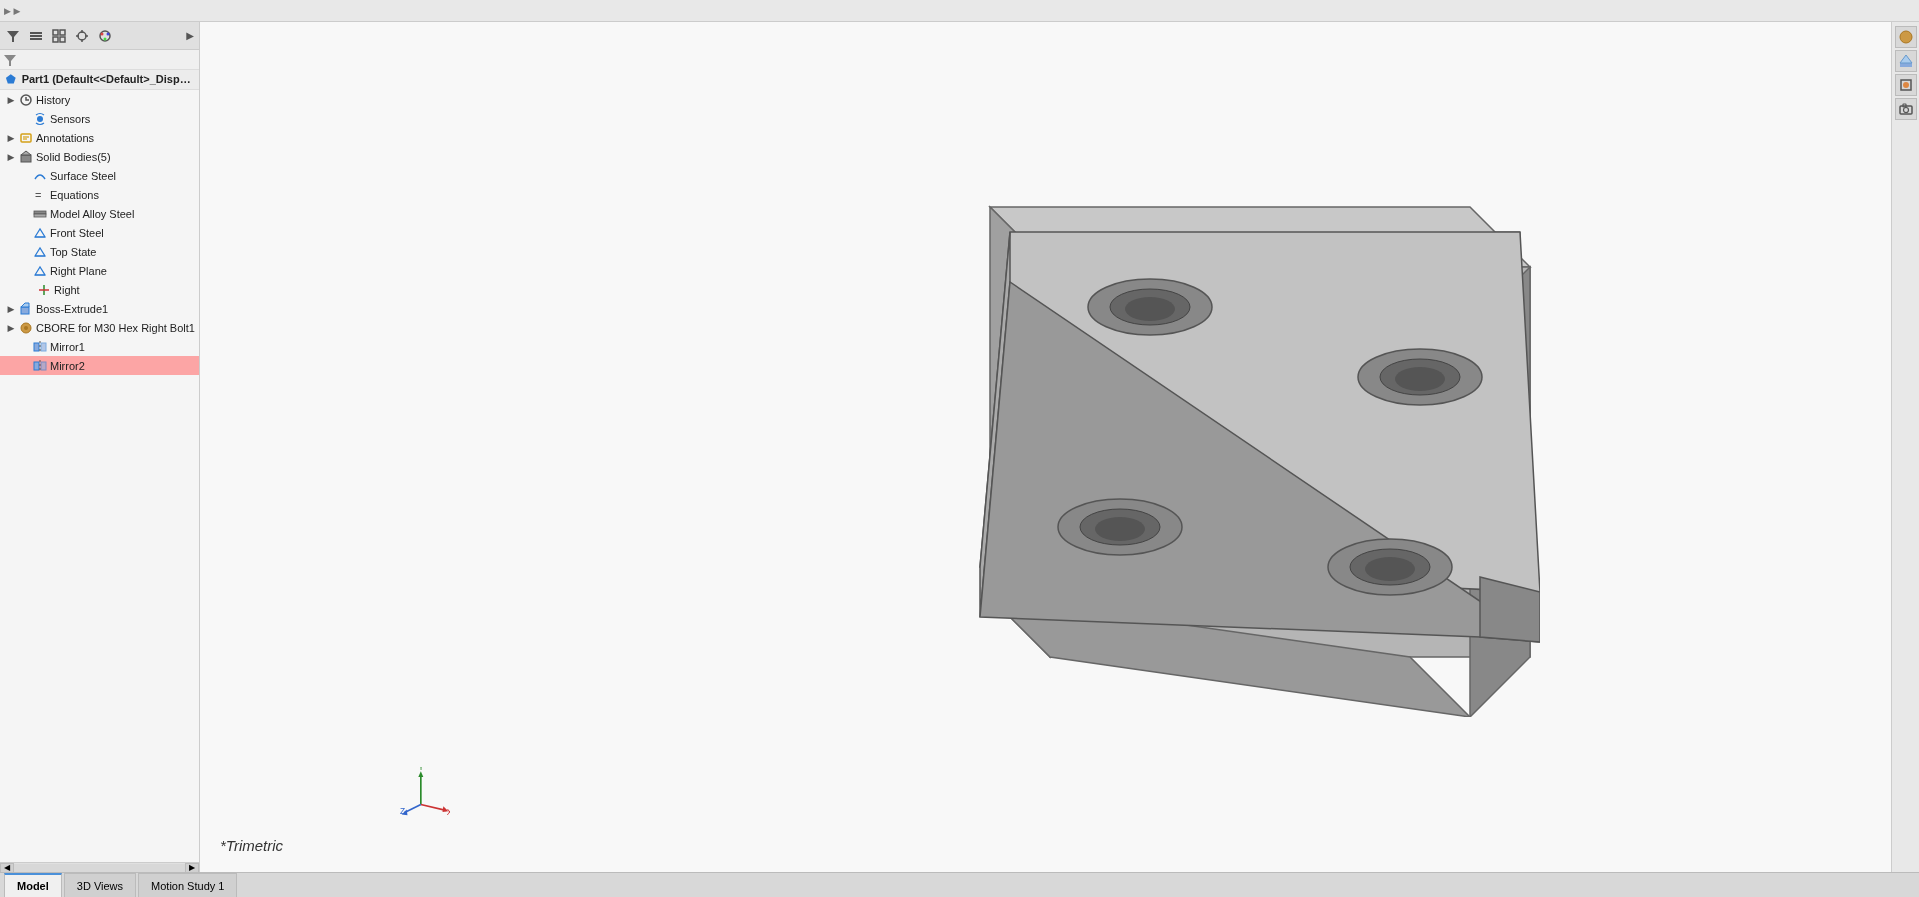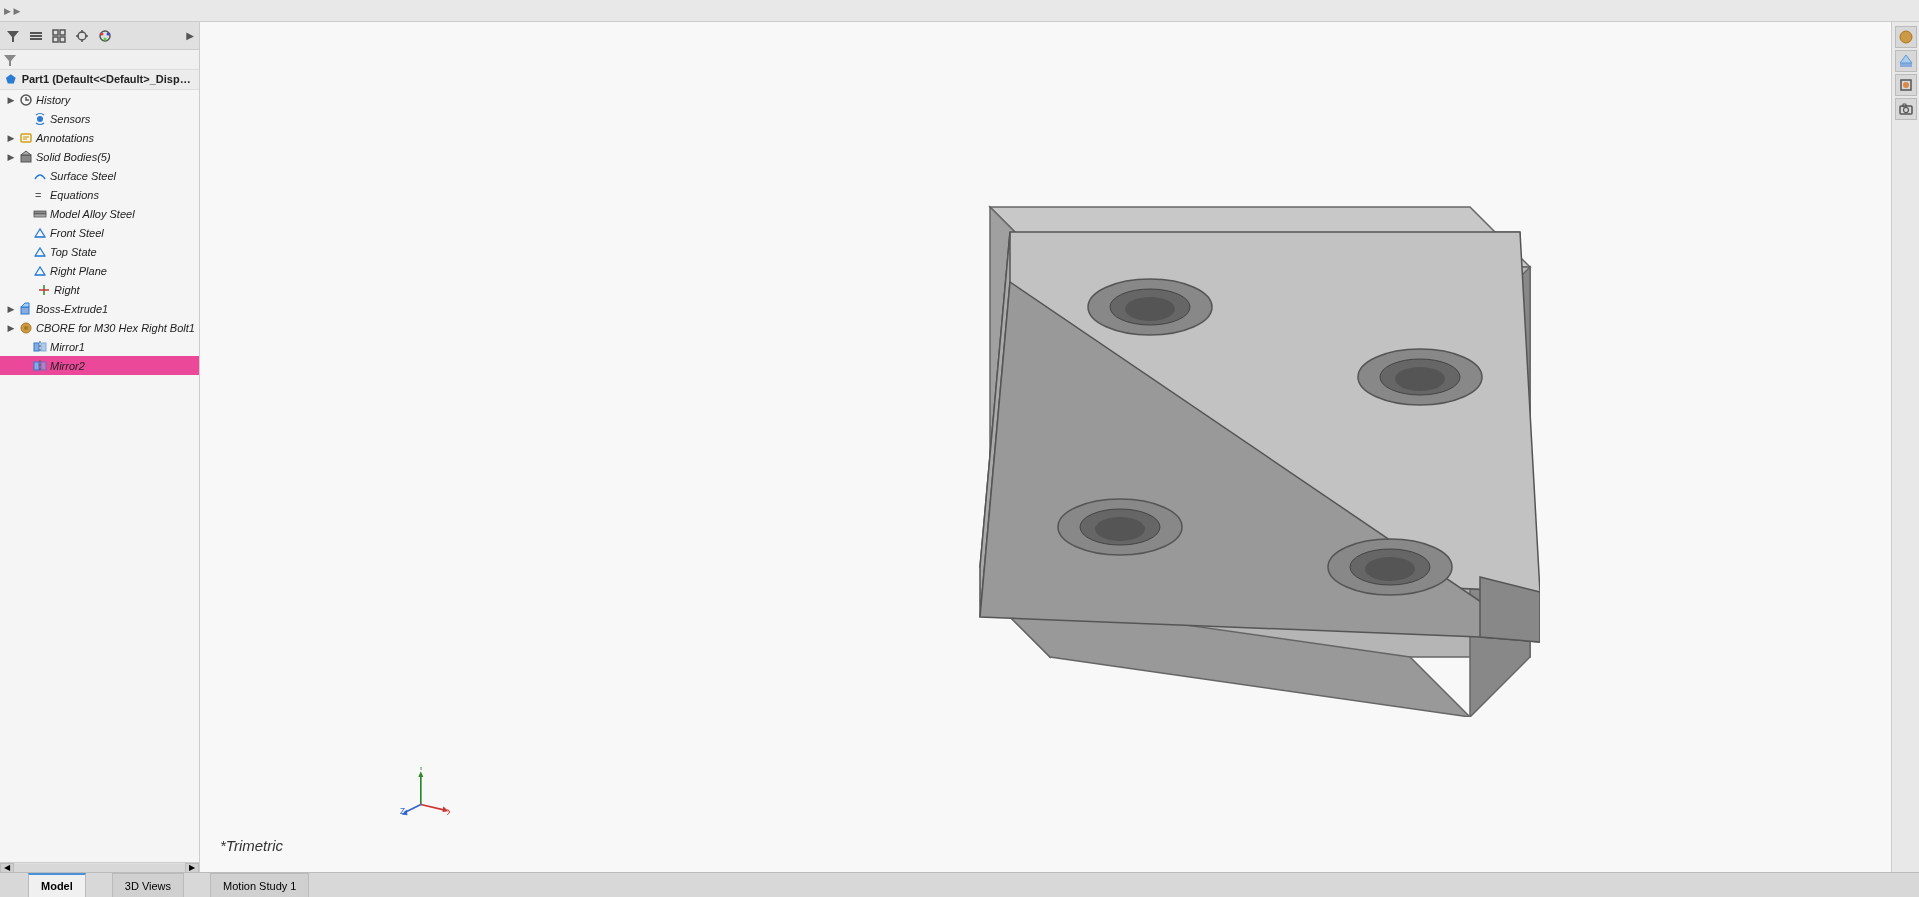--- a/index.html
+++ b/index.html
@@ -86,21 +86,21 @@
 
     .tree-item {
       display: flex;
       align-items: center;
       padding: 1px 0;
       height: 19px;
       cursor: pointer;
       white-space: nowrap;
       padding-right: 4px;
     }
-    .tree-item.selected { background: #ec4899; }
+    .tree-item.selected { background: #fca5a5; }
 
     .tree-indent { display: inline-block; }
     .tree-expand {
       width: 14px;
       height: 14px;
       display: inline-flex;
       align-items: center;
       justify-content: center;
       font-size: 9px;
       color: #555;
@@ -109,21 +109,20 @@
       width: 16px;
       height: 16px;
       display: inline-flex;
       align-items: center;
       justify-content: center;
       margin-right: 2px;
     }
     .tree-label {
       font-size: 11px;
       color: #222;
-      font-style: italic;
     }
 
     
     .tree-area::-webkit-scrollbar { width: 8px; }
     .tree-area::-webkit-scrollbar-track { background: #f0f0f0; }
     .tree-area::-webkit-scrollbar-thumb { background: #bbb; border-radius: 4px; }
 
     
     .h-scroll {
       height: 10px;
@@ -198,21 +197,20 @@
       padding: 4px 12px;
       font-size: 11px;
       cursor: pointer;
       background: #d0d0d0;
       border: 1px solid #bbb;
       border-bottom: none;
       margin-right: 2px;
       height: 24px;
       display: flex;
       align-items: center;
-      margin-left: 24px;
     }
     .tab.active {
       background: #f0f0f0;
       border-top: 2px solid #4a90d9;
       font-weight: bold;
     }
 
     .status-bar {
       display: flex;
       align-items: center;

